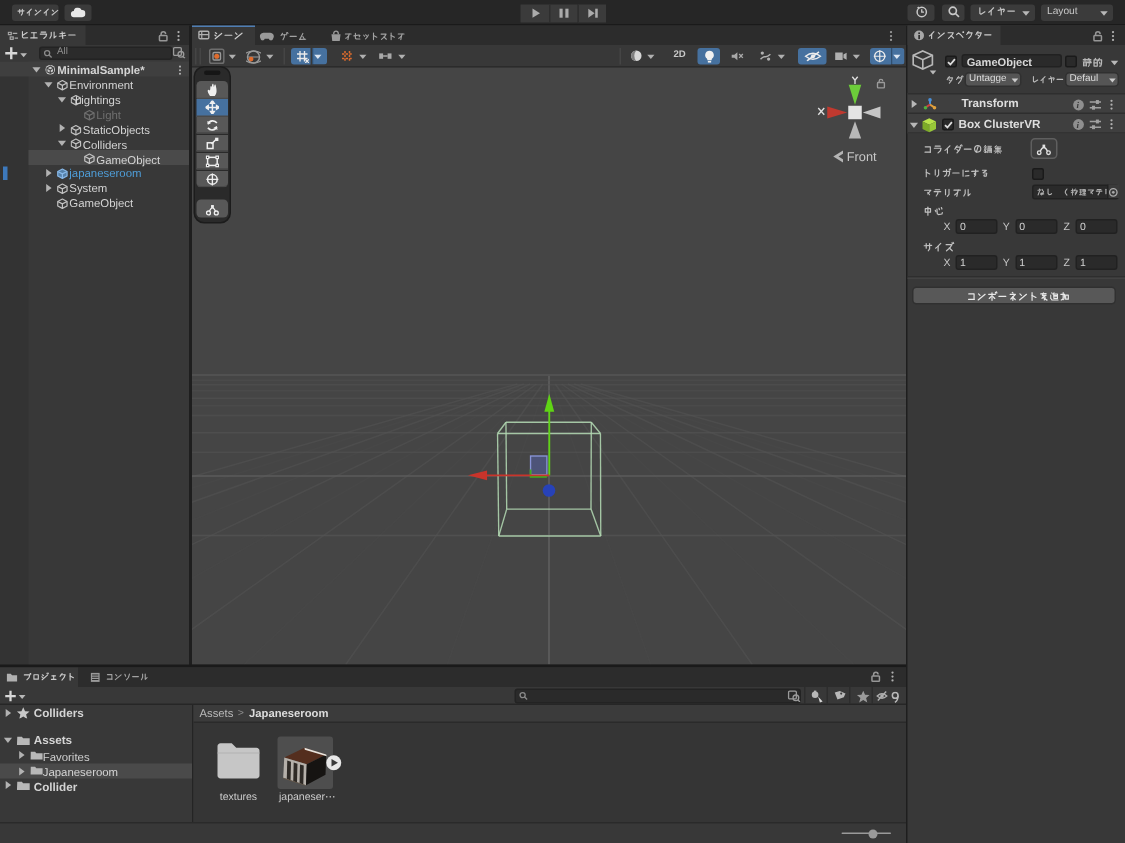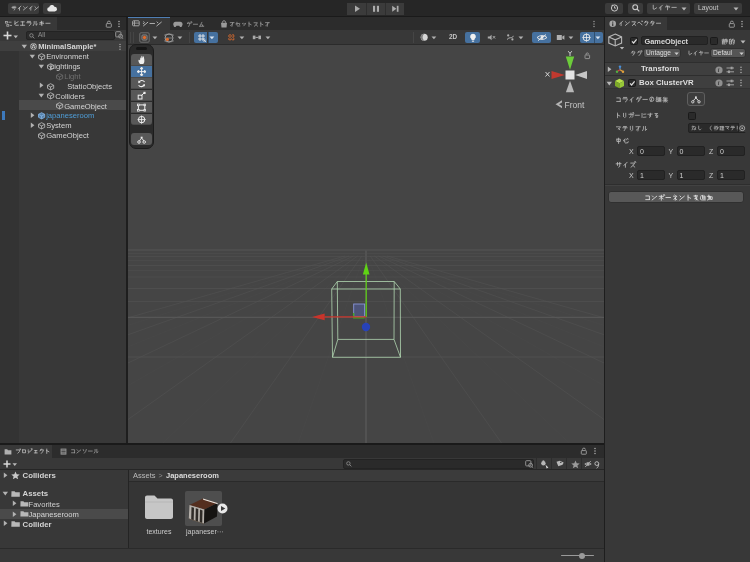--- a/index.html
+++ b/index.html
@@ -159,21 +159,21 @@
 <div style="position:absolute;left:64.2px;top:72.95px;font-size:7.6px;color:#6f6f6f;font-weight:400;letter-spacing:0px;white-space:nowrap;line-height:1;">Light</div>
 <svg style="position:absolute;left:39.0px;top:82.39999999999999px;" width="5" height="7" viewBox="0 0 5 7">
       <path d="M0.8 0.6 L4.4 3.3 L0.8 6 Z" fill="#b2b2b2"></path>
     </svg>
 <svg style="position:absolute;left:46.5px;top:82.6px;" width="8" height="8" viewBox="0 0 8 8">
       <g fill="none" stroke="#c2c2c2" stroke-width="0.8" stroke-linejoin="round">
         <path d="M3.6 0.7 L6.7 2.3 L6.7 5.3 L3.6 6.9 L0.5 5.3 L0.5 2.3 Z"></path>
         <path d="M0.5 2.3 L3.6 3.9 L6.7 2.3 M3.6 3.9 L3.6 6.9"></path>
       </g>
     </svg>
-<div style="position:absolute;left:55.2px;top:82.8px;font-size:7.6px;color:#d4d4d4;font-weight:400;letter-spacing:0px;white-space:nowrap;line-height:1;margin-left:12px;">StaticObjects</div>
+<div style="position:absolute;left:55.2px;top:82.8px;font-size:7.6px;color:#d4d4d4;font-weight:400;letter-spacing:0px;white-space:nowrap;line-height:1;">StaticObjects</div>
 <svg style="position:absolute;left:38.0px;top:93.45px;" width="7" height="5" viewBox="0 0 7 5">
       <path d="M0.6 0.8 L6 0.8 L3.3 4.4 Z" fill="#b2b2b2"></path>
     </svg>
 <svg style="position:absolute;left:46.5px;top:92.45px;" width="8" height="8" viewBox="0 0 8 8">
       <g fill="none" stroke="#c2c2c2" stroke-width="0.8" stroke-linejoin="round">
         <path d="M3.6 0.7 L6.7 2.3 L6.7 5.3 L3.6 6.9 L0.5 5.3 L0.5 2.3 Z"></path>
         <path d="M0.5 2.3 L3.6 3.9 L6.7 2.3 M3.6 3.9 L3.6 6.9"></path>
       </g>
     </svg>
 <div style="position:absolute;left:55.2px;top:92.65px;font-size:7.6px;color:#d4d4d4;font-weight:400;letter-spacing:0px;white-space:nowrap;line-height:1;">Colliders</div>

